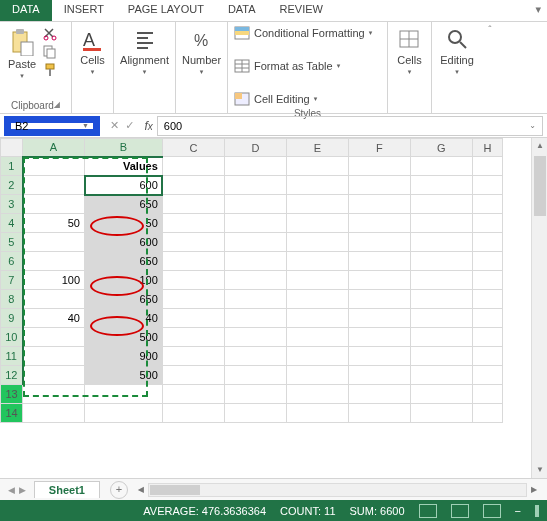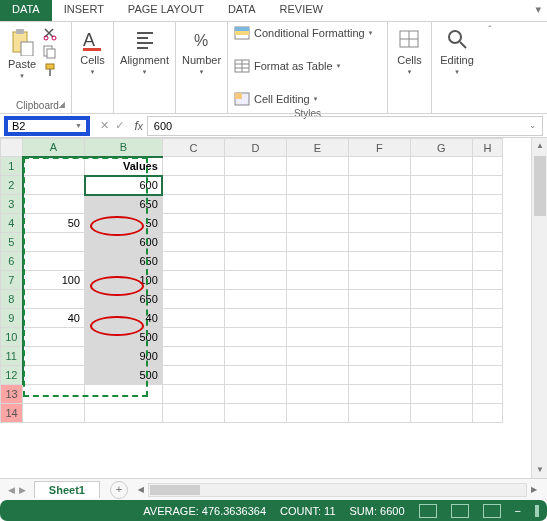--- a/index.html
+++ b/index.html
@@ -20,35 +20,35 @@
   .big-btn { display: flex; flex-direction: column; align-items: center; gap: 2px; font-size: 11px; color: #444; padding: 2px; }
   .drop-arrow { font-size: 7px; color: #666; }
   .mini-col { display: flex; flex-direction: column; gap: 2px; }
   .mini { width: 16px; height: 16px; display: flex; align-items: center; justify-content: center; font-size: 10px; color: #555; border: 1px solid transparent; }
   .styles-list { display: flex; flex-direction: column; gap: 19px; font-size: 11px; color: #444; }
   .styles-item { display: flex; align-items: center; gap: 4px; }
   .dlg-launcher { font-size: 8px; color: #888; text-align: right; }
 
   
   .fbar { display: flex; height: 24px; border-bottom: 1px solid #d4d4d4; align-items: center; }
-  .namebox { width: 86px; height: 20px; border: 4px solid #1d4ed8; margin: 0 4px; display: flex; align-items: center; padding: 0 4px; font-size: 11px; }
+  .namebox { width: 96px; height: 20px; border: 7px solid #1d4ed8; margin: 0 4px; display: flex; align-items: center; padding: 0 4px; font-size: 11px; }
   .namebox .dd { margin-left: auto; font-size: 7px; color: #777; }
   .fx-btns { display: flex; gap: 6px; padding: 0 6px; color: #999; font-size: 11px; }
   .fx-label { font-style: italic; color: #555; padding: 0 4px; }
   .formula-input { flex: 1; height: 20px; border: 1px solid #ccc; margin-right: 4px; padding: 0 6px; font-size: 11px; display: flex; align-items: center; }
   .formula-input .dd2 { margin-left: auto; font-size: 8px; color: #777; }
 
   
   .grid-wrap { position: relative; height: 340px; overflow: hidden; }
   table.grid { border-collapse: collapse; table-layout: fixed; }
   .grid th, .grid td { border: 1px solid #d9d9d9; font-size: 11px; }
   .grid .corner { width: 22px; height: 18px; background: #f0f0f0; }
   .grid .colh { height: 18px; background: #f0f0f0; text-align: center; color: #555; font-weight: normal; }
   .grid .colh.sel { background: #d6e8d6; color: #217346; border-bottom: 2px solid #217346; }
-  .grid .rowh { width: 22px; background: #fca5a5; text-align: center; color: #555; font-weight: normal; }
+  .grid .rowh { width: 22px; background: #22c55e; text-align: center; color: #555; font-weight: normal; }
   .grid .rowh.sel { background: #d6e8d6; color: #217346; border-right: 2px solid #217346; }
   .grid td.cell { height: 19px; padding: 0 4px; text-align: right; color: #000; background: #fff; }
   .grid td.cell.header-cell { text-align: center; font-weight: bold; padding-left: 38px; }
   .grid td.cell.selrange { background: #d9d9d9; }
   .grid td.cell.active { background: #fff; outline: 2px solid #217346; outline-offset: -1px; }
   .colA { width: 62px; } .colB { width: 62px; } .colC,.colD,.colE,.colF,.colG { width: 62px; } .colH { width: 30px; }
 
   
   .marquee { position: absolute; border: 2px dashed #1a8a3a; pointer-events: none; }
 
@@ -64,21 +64,21 @@
   .sheetbar { height: 22px; border-top: 1px solid #d4d4d4; display: flex; align-items: center; background: #f7f7f7; }
   .sheet-nav { display: flex; gap: 4px; padding: 0 8px; color: #999; font-size: 9px; }
   .sheet-tab { background: #fff; border: 1px solid #ccc; border-bottom: none; padding: 2px 14px; font-size: 11px; font-weight: bold; color: #217346; }
   .sheet-add { width: 18px; height: 18px; border: 1px solid #ccc; border-radius: 50%; text-align: center; line-height: 15px; margin-left: 10px; color: #777; font-size: 11px; }
   .hscroll { flex: 1; display: flex; align-items: center; margin: 0 6px; }
   .hscroll .track { flex: 1; height: 14px; background: #f0f0f0; border: 1px solid #dcdcdc; position: relative; }
   .hscroll .thumb { position: absolute; top: 1px; left: 1px; height: 10px; width: 50px; background: #cfcfcf; }
   .hscroll .harrow { width: 14px; text-align: center; font-size: 8px; color: #777; }
 
   
-  .status { height: 21px; background: #217346; color: #fff; display: flex; align-items: center; font-size: 11px; padding: 1px 8px; gap: 14px; border-radius: 7px; }
+  .status { height: 21px; background: #217346; color: #fff; display: flex; align-items: center; font-size: 11px; padding: 1px 8px; gap: 14px; }
   .status .spacer { flex: 1; }
   .status .view-btn { width: 18px; height: 14px; border: 1px solid #9fd0b5; display: inline-block; }
   .status .zoom-track { width: 4px; height: 12px; background: #9fd0b5; }
 
   svg { display: block; }
 </style>
 </head>
 <body>
 
 <div class="tabs">
@@ -118,21 +118,21 @@
             </svg>
           </div>
         <div class="mini">
             <svg width="14" height="14">
               <rect x="3" y="1" width="8" height="5" fill="#f0c24a" stroke="#a07a1a"></rect>
               <rect x="6" y="6" width="2" height="7" fill="#888"></rect>
             </svg>
           </div>
       </div>
     </div>
-    <div style="display:flex;justify-content:flex-end;align-items:center">
+    <div style="display:flex;justify-content:center;align-items:center">
       <div class="group-label">Clipboard</div>
       <div class="dlg-launcher">◢</div>
     </div>
   </div>
 
   <div class="group" style="width:42px">
     <div class="group-main" style="justify-content:center">
       <div class="big-btn">
         <svg width="22" height="24">
             <text x="2" y="18" font-size="18" font-family="serif" fill="#444">A</text>

